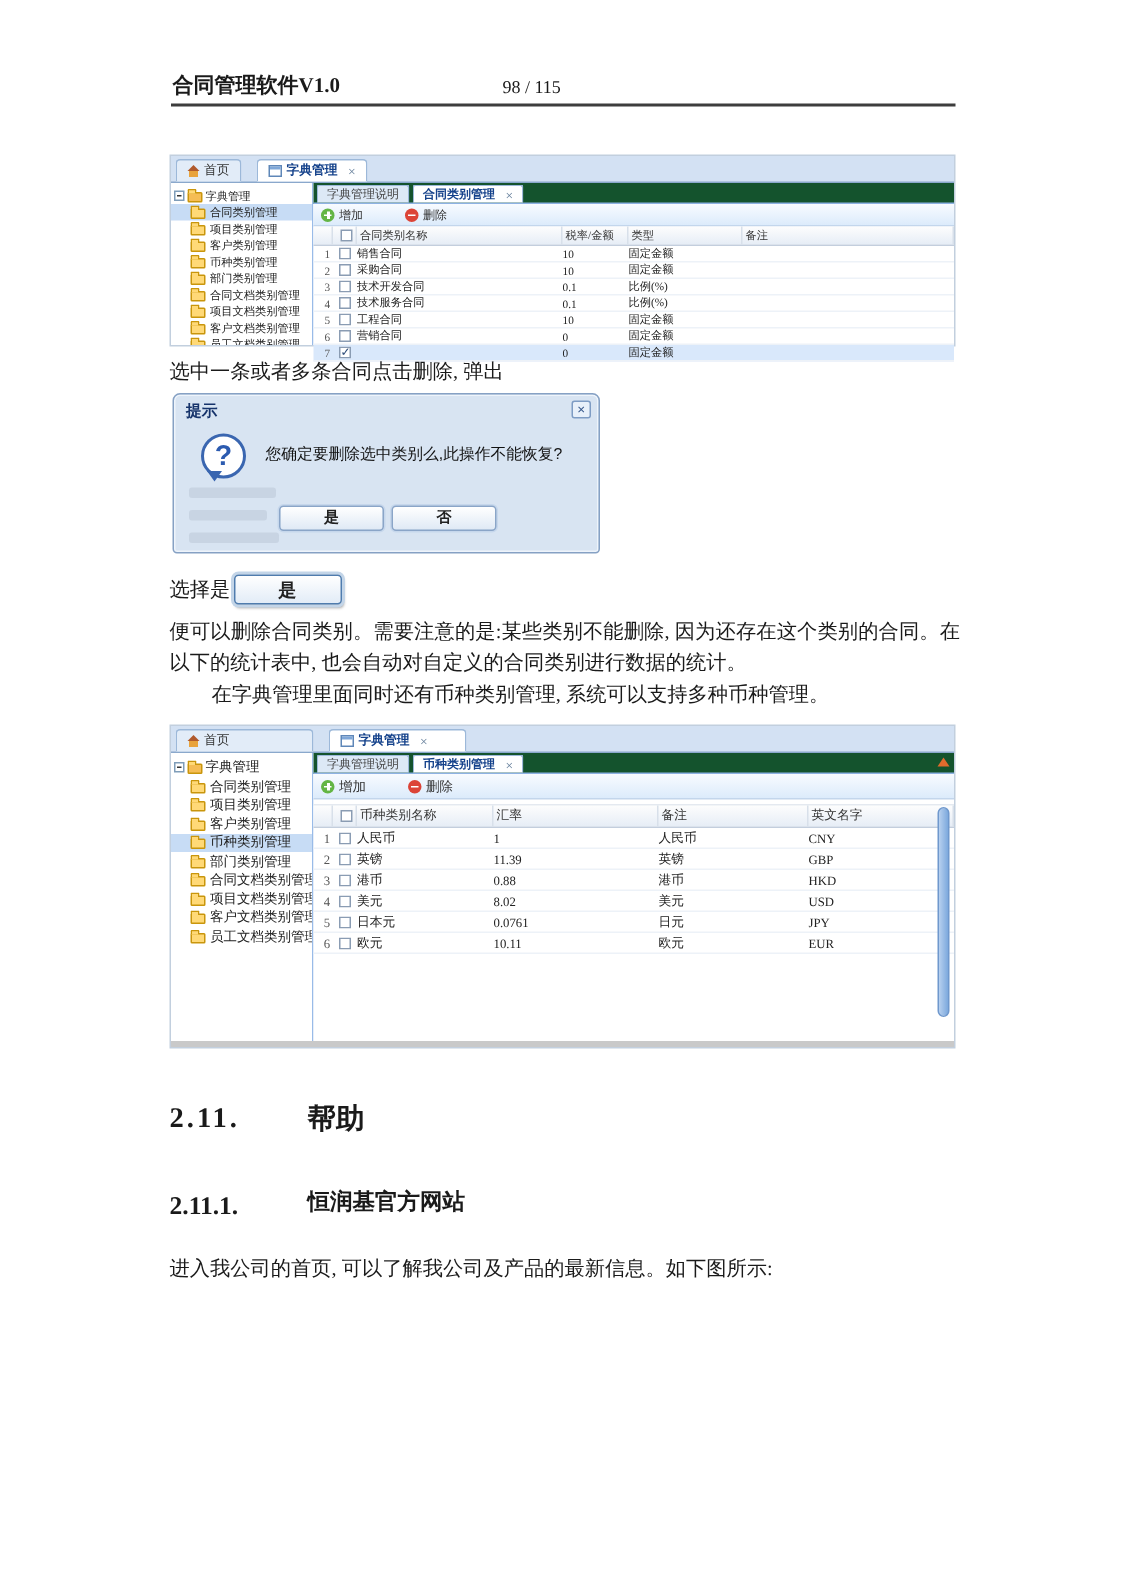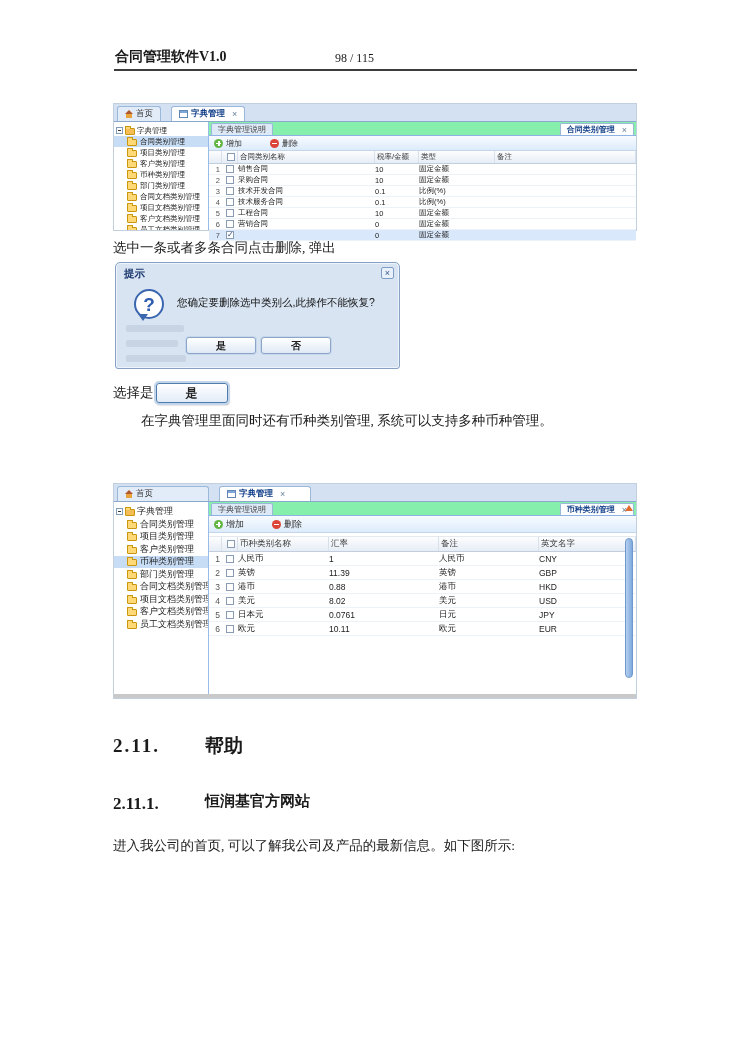--- a/index.html
+++ b/index.html
@@ -5,21 +5,21 @@
   html,body{margin:0;padding:0;background:#e9e9e9;}
   .page{position:relative;width:750px;height:1060px;background:#ffffff;overflow:hidden;
         font-family:"Liberation Serif","DejaVu Serif",serif;color:#1a1a1a;}
 
   
   .doc-title{position:absolute;left:115px;top:48px;font-size:14px;font-weight:bold;}
   .doc-page{position:absolute;left:335px;top:51px;font-size:12px;}
   .head-rule{position:absolute;left:114px;top:69px;width:523px;height:2px;background:#3d3d3d;}
 
   
-  .shot{position:absolute;left:113px;width:524px;font-family:Liberation Sans, sans-serif;
+  .shot{position:absolute;left:113px;width:524px;font-family:Liberation Serif, serif;
         border:1px solid #c2cfde;background:#fff;box-sizing:border-box;}
   .shot1{top:103px;height:128px;}
   .shot.s2{top:483px;height:216px;}
 
   .os-tabstrip{height:18px;background:#d3e1f3;border-bottom:1px solid #8aa8cc;
                display:flex;align-items:flex-end;padding-left:3px;box-sizing:border-box;}
   .os-tab{height:15px;display:flex;align-items:center;gap:3px;padding:0 7px;font-size:8.5px;color:#333;
           background:#e2ecf8;border:1px solid #9cb8d9;border-bottom:none;border-radius:3px 3px 0 0;
           margin-right:10px;box-sizing:border-box;white-space:nowrap;}
   .os-tab.active{background:#ffffff;font-weight:bold;color:#15428b;}
@@ -43,22 +43,22 @@
   .folder{width:10px;height:7px;background:#ffd977;border:1px solid #c9960c;border-radius:1px;
           position:relative;display:inline-block;box-sizing:border-box;flex:none;margin-top:2px;}
   .folder::before{content:"";position:absolute;left:-1px;top:-3px;width:4px;height:2px;background:#ffd977;
           border:1px solid #c9960c;border-bottom:none;border-radius:1px 1px 0 0;}
   .tree-root .folder{background:#f5bd55;}
   .tree-item{display:flex;align-items:center;gap:3px;font-size:7.5px;height:11px;padding-left:13px;color:#222;white-space:nowrap;}
   .s2 .tree-item{font-size:9px;height:12.5px;}
   .tree-item.sel{background:#c7dcf5;}
 
   .content{position:absolute;left:95px;top:0;right:0;bottom:0;background:#fff;}
-  .ptabs{height:14px;background:#86efac;border-bottom:1px solid #8db2e3;display:flex;align-items:flex-end;
-         padding-left:2px;box-sizing:border-box;position:relative;justify-content:space-between;}
+  .ptabs{height:14px;background:#14532d;border-bottom:1px solid #8db2e3;display:flex;align-items:flex-end;
+         padding-left:2px;box-sizing:border-box;position:relative;}
   .ptab{height:12px;padding:0 6px;font-size:8px;background:#dde9f6;border:1px solid #9cb8d9;border-bottom:none;
         border-radius:2px 2px 0 0;color:#444;display:flex;align-items:center;gap:3px;margin-right:2px;
         box-sizing:border-box;white-space:nowrap;}
   .ptab.active{background:#fff;font-weight:bold;color:#15428b;}
   .tab-scroll{position:absolute;right:3px;top:3px;width:0;height:0;border-left:4px solid transparent;
         border-right:4px solid transparent;border-bottom:6px solid #e06b2d;}
 
   .tbar{height:14px;background:linear-gradient(#f8fbff,#dcebfb);border-bottom:1px solid #c3d6ec;
         display:flex;align-items:center;gap:28px;padding-left:5px;font-size:8px;color:#333;}
   .s2 .tbar{height:16px;font-size:9px;}
@@ -318,20 +318,21 @@
     <span class="dlg-btn yes">是</span>
     <span class="dlg-btn no">否</span>
   </div>
 
   <div class="caption2">
     <span>选择是</span>
     <span class="inline-btn">是</span>
   </div>
 
   <div class="paras">
+    <p>便可以删除合同类别。需要注意的是:某些类别不能删除, 因为还存在这个类别的合同。在以下的统计表中, 也会自动对自定义的合同类别进行数据的统计。</p>
     <p class="indent">在字典管理里面同时还有币种类别管理, 系统可以支持多种币种管理。</p>
   </div>
 
   <div class="shot s2">
     <div class="os-tabstrip">
       <div class="os-tab">
         <span class="home-ico"></span>
         <span>首页</span>
       </div>
       <div class="os-tab active">

